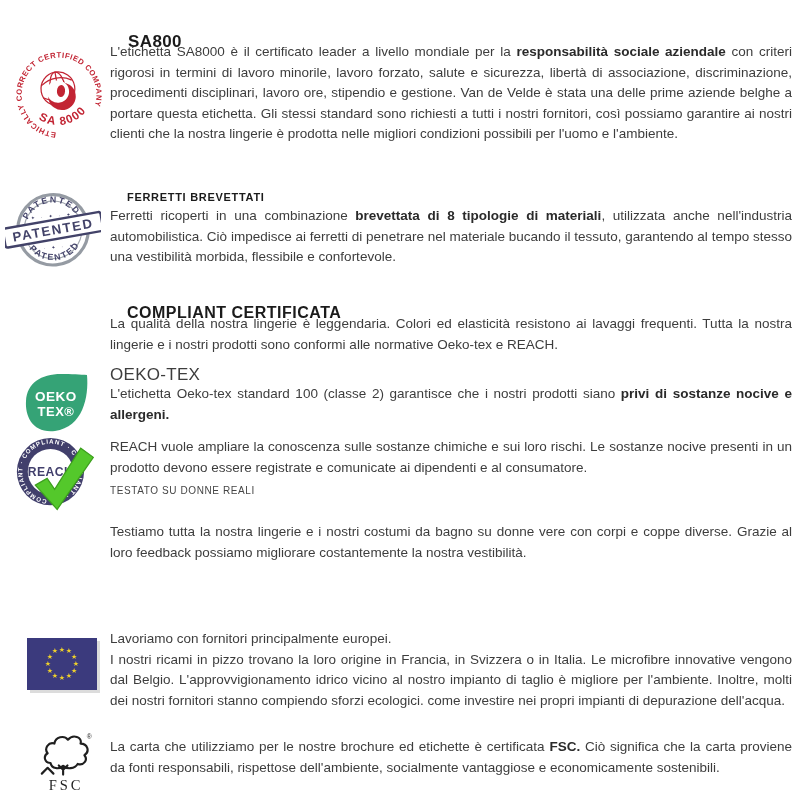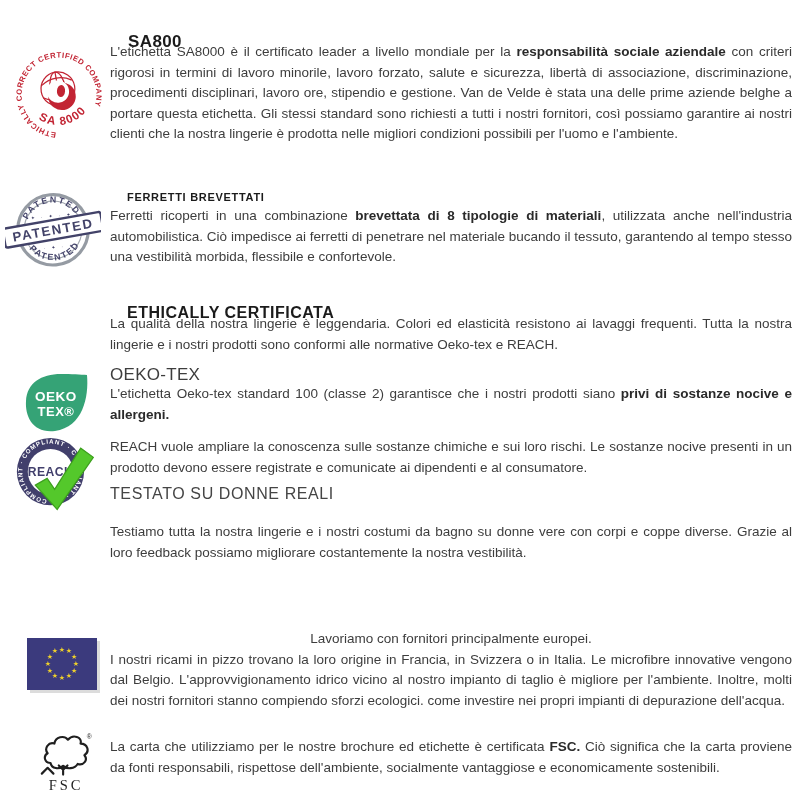--- a/index.html
+++ b/index.html
@@ -22,25 +22,25 @@
   #ferretti-heading{left:111px;top:175px;font-size:11px;letter-spacing:.7px;}
   #patented-stamp{left:5px;top:191px;width:96px;height:84px;}
   #ferretti-para{top:206px;}
   #lingerie-heading{left:111px;top:288px;font-size:16px;letter-spacing:.5px;}
   #lingerie-para{top:314px;}
   #oeko-label{left:110px;top:365px;margin:0;font-size:17px;font-weight:400;color:#3d3d3d;letter-spacing:.3px;}
   #oeko-badge{left:23px;top:371px;width:70px;height:64px;}
   #oeko-para{top:384px;}
   #reach-badge{left:8px;top:433px;width:95px;height:84px;}
   #reach-para{top:437px;}
-  #testato-label{left:110px;top:485px;margin:0;font-size:16px;font-weight:400;color:#454545;letter-spacing:.6px;}
+  #testato-label{left:110px;top:485px;margin:0;font-size:10px;font-weight:400;color:#454545;letter-spacing:.6px;}
   #testato-para{top:522px;}
   #eu-flag{left:27px;top:638px;width:70px;height:52px;box-shadow:3px 3px 0 #dcdcdc;}
   #eu-para{top:629px;}
-  .intro-line{display:block;text-align:center;}
+  .intro-line{display:block;text-align:left;}
   #fsc-logo{left:36px;top:728px;width:62px;height:68px;}
   #fsc-para{top:737px;}
   svg{display:block;width:100%;height:100%;}
 </style>
 </head>
 <body>
 
 <div class="page">
 
   <div class="abs" id="sa-badge">
@@ -97,21 +97,21 @@
         <text x="60" y="72" font-size="6" fill="#32325c" text-anchor="middle" letter-spacing="3">✦ · ✦ · ✦</text>
         <g transform="rotate(-5 60 48)">
           <rect x="-2" y="36" width="124" height="24" rx="3" fill="#ffffff" stroke="#32325c" stroke-width="3"></rect>
           <text x="60" y="54" font-size="16.5" font-weight="bold" letter-spacing="2" fill="#32325c" text-anchor="middle">PATENTED</text>
         </g>
       </g>
     </svg>
   </div>
   <p class="body-text" id="ferretti-para"><span>Ferretti ricoperti in una combinazione </span><strong>brevettata di 8 tipologie di materiali</strong><span>, utilizzata anche nell'industria automobilistica. Ciò impedisce ai ferretti di penetrare nel materiale bucando il tessuto, garantendo al tempo stesso una vestibilità morbida, flessibile e confortevole.</span></p>
 
-  <h2 class="h-main" id="lingerie-heading">ETHICALLY CERTIFICATA</h2>
+  <h2 class="h-main" id="lingerie-heading">COMPLIANT CERTIFICATA</h2>
   <p class="body-text" id="lingerie-para"><span>La qualità della nostra lingerie è leggendaria. Colori ed elasticità resistono ai lavaggi frequenti. Tutta la nostra lingerie e i nostri prodotti sono conformi alle normative Oeko-tex e REACH.</span></p>
 
   <p class="abs" id="oeko-label">OEKO-TEX</p>
   <div class="abs" id="oeko-badge">
     <svg viewBox="0 0 70 64">
       <path d="M 64,4 C 66,26 60,56 32,60 C 10,62.5 2,46 3,30 C 4,12 18,3 38,3 C 48,3 58,3.5 64,4 Z" fill="#35a376"></path>
       <text x="33" y="30" font-size="13.5" font-weight="bold" fill="#ffffff" text-anchor="middle" letter-spacing=".5">OEKO</text>
       <text x="33" y="45" font-size="13" font-weight="bold" fill="#ffffff" text-anchor="middle" letter-spacing=".5">TEX®</text>
     </svg>
   </div>

